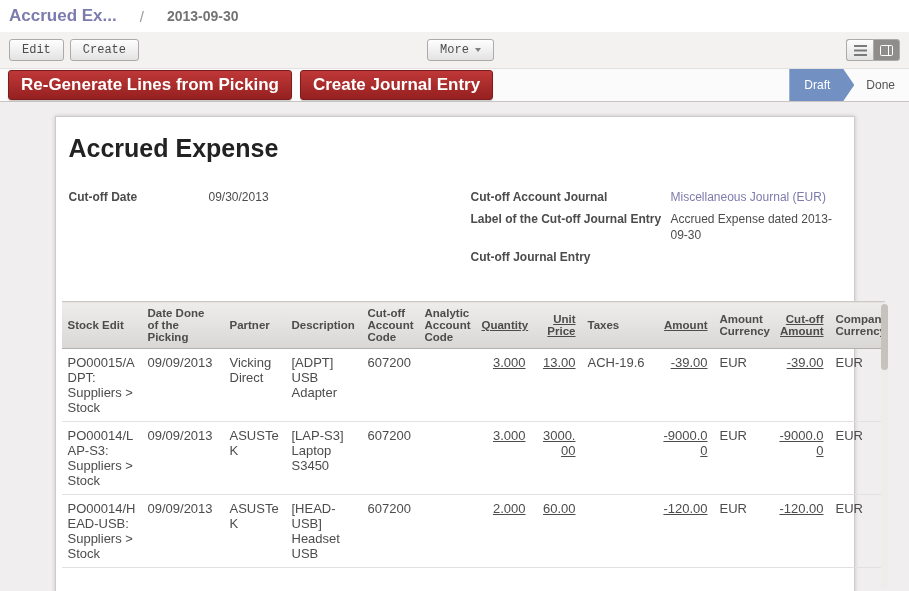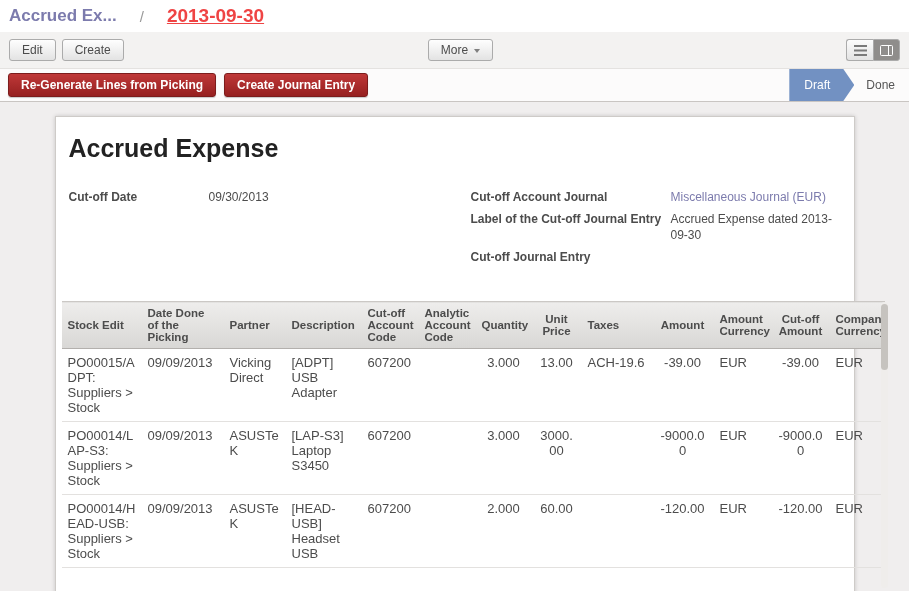--- a/index.html
+++ b/index.html
@@ -6,44 +6,44 @@
   html,body { width:909px; height:591px; overflow:hidden; }
   body {
     font-family:"Liberation Sans","DejaVu Sans",sans-serif;
     font-size:12px; color:var(--text,#4c4c4c);
     background:#f0eeee; position:relative;
   }
   
   .topbar { height:32px; background:#fff; display:flex; align-items:center; padding:0 9px; gap:23px; }
   .bc-link { color:var(--link,#7c7bad); font-weight:bold; font-size:17px; cursor:pointer; }
   .bc-sep { color:#999; font-size:15px; }
-  .bc-current { color:#ef4444; font-weight:bold; font-size:19px;text-decoration:underline; }
+  .bc-current { color:#737373; font-weight:bold; font-size:14px; }
   
   .toolbar { height:37px; background:#f3f2f1; border-bottom:1px solid #e4e2e0; display:flex; align-items:center; padding:0 9px; position:relative; }
   .tb-left { display:flex; gap:6px; }
   .tb-center { position:absolute; left:12px; right:0; display:flex; justify-content:center; pointer-events:none; }
   .tb-center .btn { pointer-events:auto; }
   .tb-right { margin-left:auto; display:flex; align-items:center; }
   .btn {
     background:linear-gradient(#fefefe,#e3e3e3); border:1px solid #ababab; border-radius:3px;
     padding:3px 12px; font-size:12px; color:#4c4c4c; cursor:pointer;
-    font-family:Liberation Sans, sans-serif;
+    font-family:Liberation Mono, monospace;
   }
   .caret { display:inline-block; width:0; height:0; border-left:3px solid transparent; border-right:3px solid transparent; border-top:4px solid #7f7f7f; margin-left:6px; vertical-align:middle; }
   .switcher { display:flex; }
   .sw { width:27px; height:22px; border:1px solid #ababab; background:linear-gradient(#fcfcfc,#e3e3e3); display:flex; align-items:center; justify-content:center; padding:0; cursor:pointer; }
   .sw:first-child { border-radius:3px 0 0 3px; border-right:none; }
   .sw:last-child { border-radius:0 3px 3px 0; }
   .sw-active { background:#8f8d8b; }
   
   .actionbar { height:33px; background:#fcfbfb; border-bottom:1px solid #c9c5c2; display:flex; align-items:center; padding-left:8px; }
   .ab-buttons { display:flex; gap:8px; }
   .btn-danger {
     background:linear-gradient(#bf3838,#962020); border:1px solid #7c1c1c; border-radius:3px;
-    color:#fff; font-weight:bold; font-size:12px; padding:4px 12px; cursor:pointer;
+    color:#fff; font-weight:bold; font-size:17px; padding:4px 12px; cursor:pointer;
     box-shadow:0 1px 1px rgba(0,0,0,.2); font-family:inherit;
   }
   .statusbar { margin-left:auto; height:100%; display:flex; align-items:stretch; }
   .st { display:flex; align-items:center; padding:0 16px; font-size:12px; color:#555; }
   .st-active {
     background:var(--status-active,#7291c2); color:#fff;
     clip-path:polygon(0 0, calc(100% - 11px) 0, 100% 50%, calc(100% - 11px) 100%, 0 100%);
     padding:0 24px 0 15px; margin-right:-8px; position:relative; z-index:1;
   }
   .st-last { padding-right:14px; padding-left:20px; }
@@ -67,21 +67,21 @@
   .table-wrap { margin:30px -50px 0 -7px; overflow:hidden; }
   table.o-list { border-collapse:collapse; table-layout:fixed; }
   .o-list th {
     background:linear-gradient(#eeedec,#d8d7d5); border-top:1px solid #cbc8c5; border-bottom:1px solid #b3b0ad;
     font-size:11.5px; font-weight:bold; color:#4c4c4c; padding:5px 6px; vertical-align:middle; text-align:left; cursor:pointer;
   }
   .o-list td {
     font-size:13px; color:#4c4c4c; padding:6px; vertical-align:top;
     border-bottom:1px solid #e3e1df; overflow-wrap:break-word;
   }
-  .o-list th.right, .o-list td.right { text-align:center; }
+  .o-list th.right, .o-list td.right { text-align:right;text-decoration:underline; }
   
   .v-scroll { position:absolute; top:302px; right:21px; bottom:3px; width:7px; background:#efedeb; border-radius:4px; }
   .v-thumb { position:absolute; top:2px; left:0; width:7px; height:66px; background:#c6c3bf; border-radius:4px; }
 </style>
 </head>
 <body>
 
 <div class="topbar">
   <span class="bc-link">Accrued Ex...</span>
   <span class="bc-sep">/</span>

